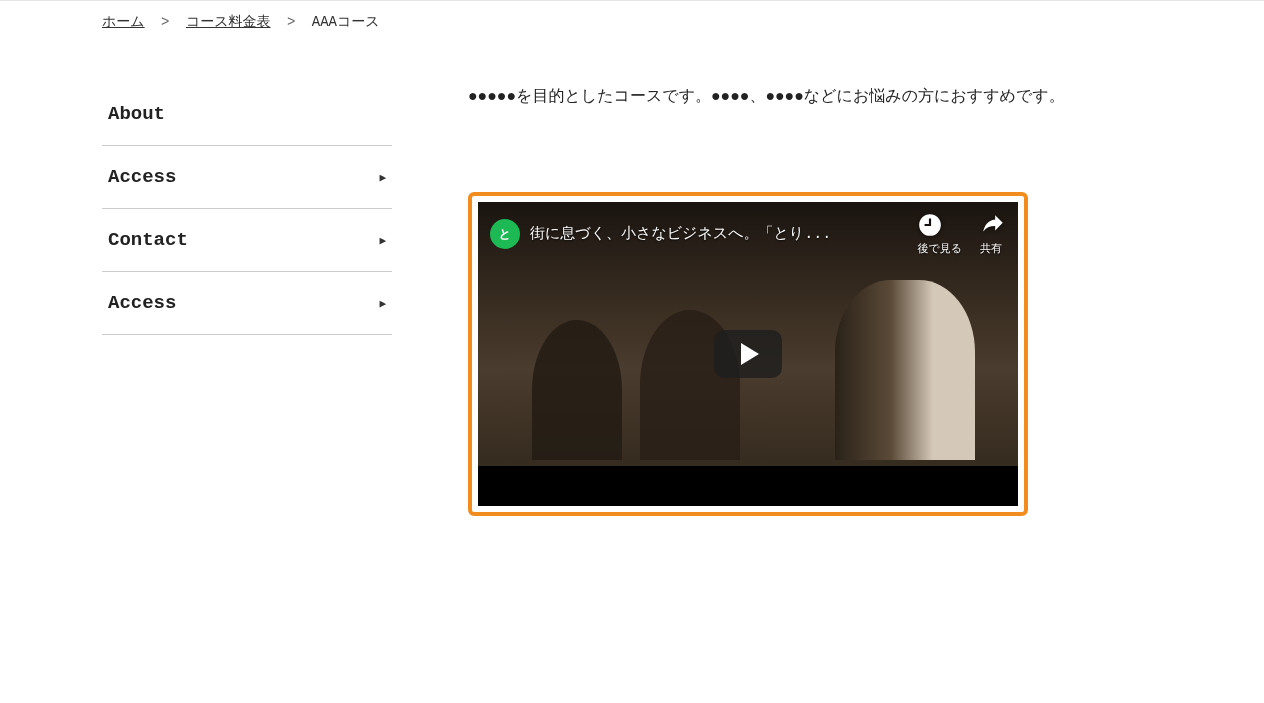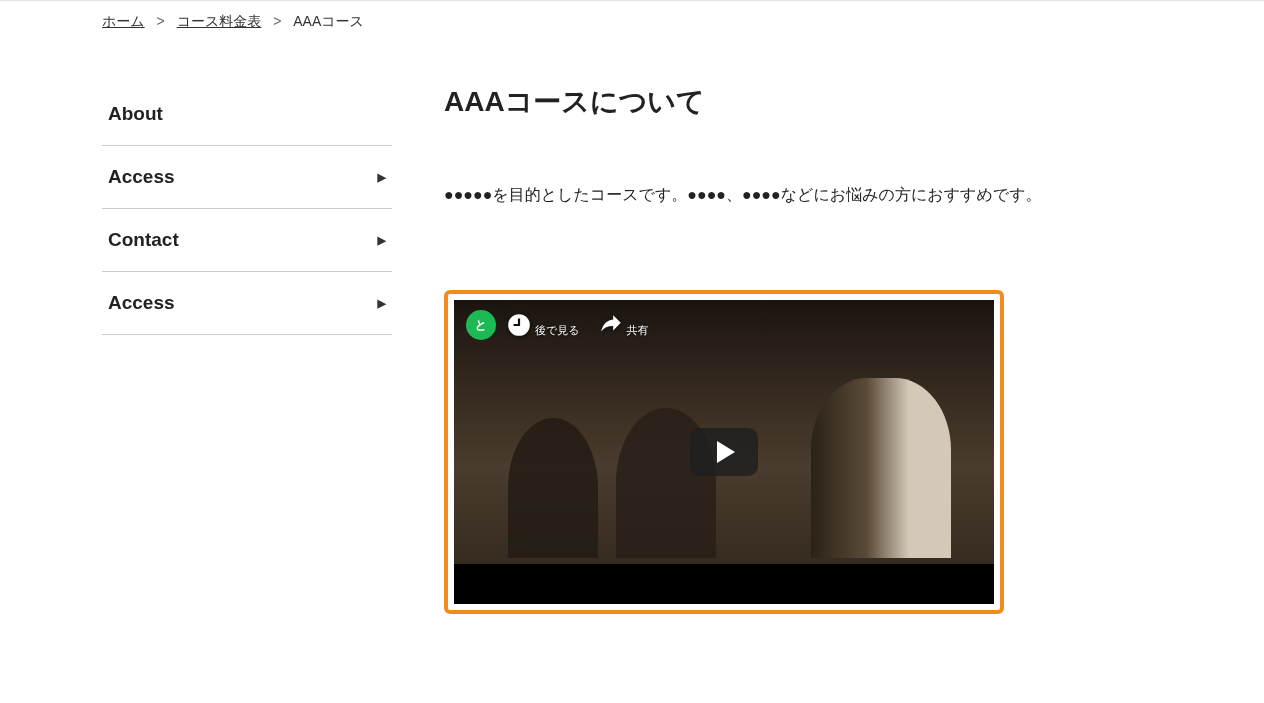--- a/index.html
+++ b/index.html
@@ -2,35 +2,35 @@
 <html><head>
   <meta charset="utf-8">
   <style>
     * { margin: 0; padding: 0; box-sizing: border-box; }
     body {
       font-family: -apple-system, BlinkMacSystemFont, "Hiragino Sans", "Hiragino Kaku Gothic ProN", Meiryo, sans-serif;
       background: #fff;
       color: #333;
     }
     .top-border { border-top: 1px solid #e5e5e5; }
-    .container { max-width: 1080px; margin: 0 auto; padding: 0 10px; }
+    .container { max-width: 1080px; margin: 0 auto; padding: 0 10px; font-family: Liberation Mono, monospace; }
     .breadcrumb {
       padding: 12px 0;
       font-size: 14px;
       color: #333;
     }
     .breadcrumb a {
       color: #333;
       text-decoration: underline;
     }
     .breadcrumb .sep { margin: 0 8px; color: #666; }
     .breadcrumb .current { color: #333; }
     .layout {
       display: flex;
-      gap: 52px;
+      gap: 76px;
       margin-top: 40px;
     }
     .sidebar { width: 290px; flex-shrink: 0; }
     .sidebar-item {
       display: flex;
       align-items: center;
       justify-content: space-between;
       padding: 20px 6px;
       border-bottom: 1px solid #ccc;
       cursor: pointer;
@@ -103,21 +103,21 @@
       font-size: 15px;
       font-weight: 400;
       flex: 1;
       white-space: nowrap;
       overflow: hidden;
       text-overflow: ellipsis;
       text-shadow: 0 1px 2px rgba(0,0,0,0.8);
     }
     .video-actions { display: flex; gap: 18px; }
     .video-action {
-      display: flex; flex-direction: row; align-items: flex-end;
+      display: flex; flex-direction: column; align-items: flex-start;
       color: #fff; font-size: 11px; cursor: pointer;
       text-shadow: 0 1px 2px rgba(0,0,0,0.8);
       gap: 3px;
     }
     .video-action svg { width: 26px; height: 26px; fill: #fff; filter: drop-shadow(0 1px 2px rgba(0,0,0,0.6)); }
     .play-button {
       position: absolute;
       top: 50%; left: 50%;
       transform: translate(-50%, -50%);
       width: 68px; height: 48px;
@@ -165,37 +165,37 @@
         <span>Contact</span>
         <span class="arrow">▶</span>
       </div>
       <div class="sidebar-item">
         <span>Access</span>
         <span class="arrow">▶</span>
       </div>
     </aside>
 
     <main class="main">
-      <h1 class="page-title">AAAコースについて</h1>
       <p class="description">●●●●●を目的としたコースです。●●●●、●●●●などにお悩みの方におすすめです。</p>
 
       <div class="video-wrap">
         <div class="video-player">
           <div class="video-scene">
             <div class="video-silhouette sil1"></div>
             <div class="video-silhouette sil2"></div>
             <div class="video-silhouette sil3"></div>
           </div>
           <div class="video-topbar">
             <div class="channel-icon">
               <svg viewBox="0 0 24 24" width="18" height="18">
                   <path fill="#fff" d="M12 2C8 2 5 5 5 9c0 3 2 5 4 6-1 2-3 4-3 4h8s-2-2-3-4c2-1 4-3 4-6 0-4-3-7-7-7z" opacity="0"></path>
                   <text x="12" y="17" text-anchor="middle" fill="#fff" font-size="16" font-weight="bold">と</text>
                 </svg>
             </div>
+            <div class="video-title">街に息づく、小さなビジネスへ。「とり...</div>
             <div class="video-actions">
               <div class="video-action">
                 <svg viewBox="0 0 24 24">
                     <path d="M12 2a10 10 0 1 0 0 20 10 10 0 0 0 0-20zm1 11H7v-2h4V6h2v7z"></path>
                   </svg>
                 <span>後で見る</span>
               </div>
               <div class="video-action">
                 <svg viewBox="0 0 24 24">
                     <path d="M14 3v4C7 8 4 13 3 18c2.5-3.5 6-5.1 11-5.1V17l7-7-7-7z"></path>

